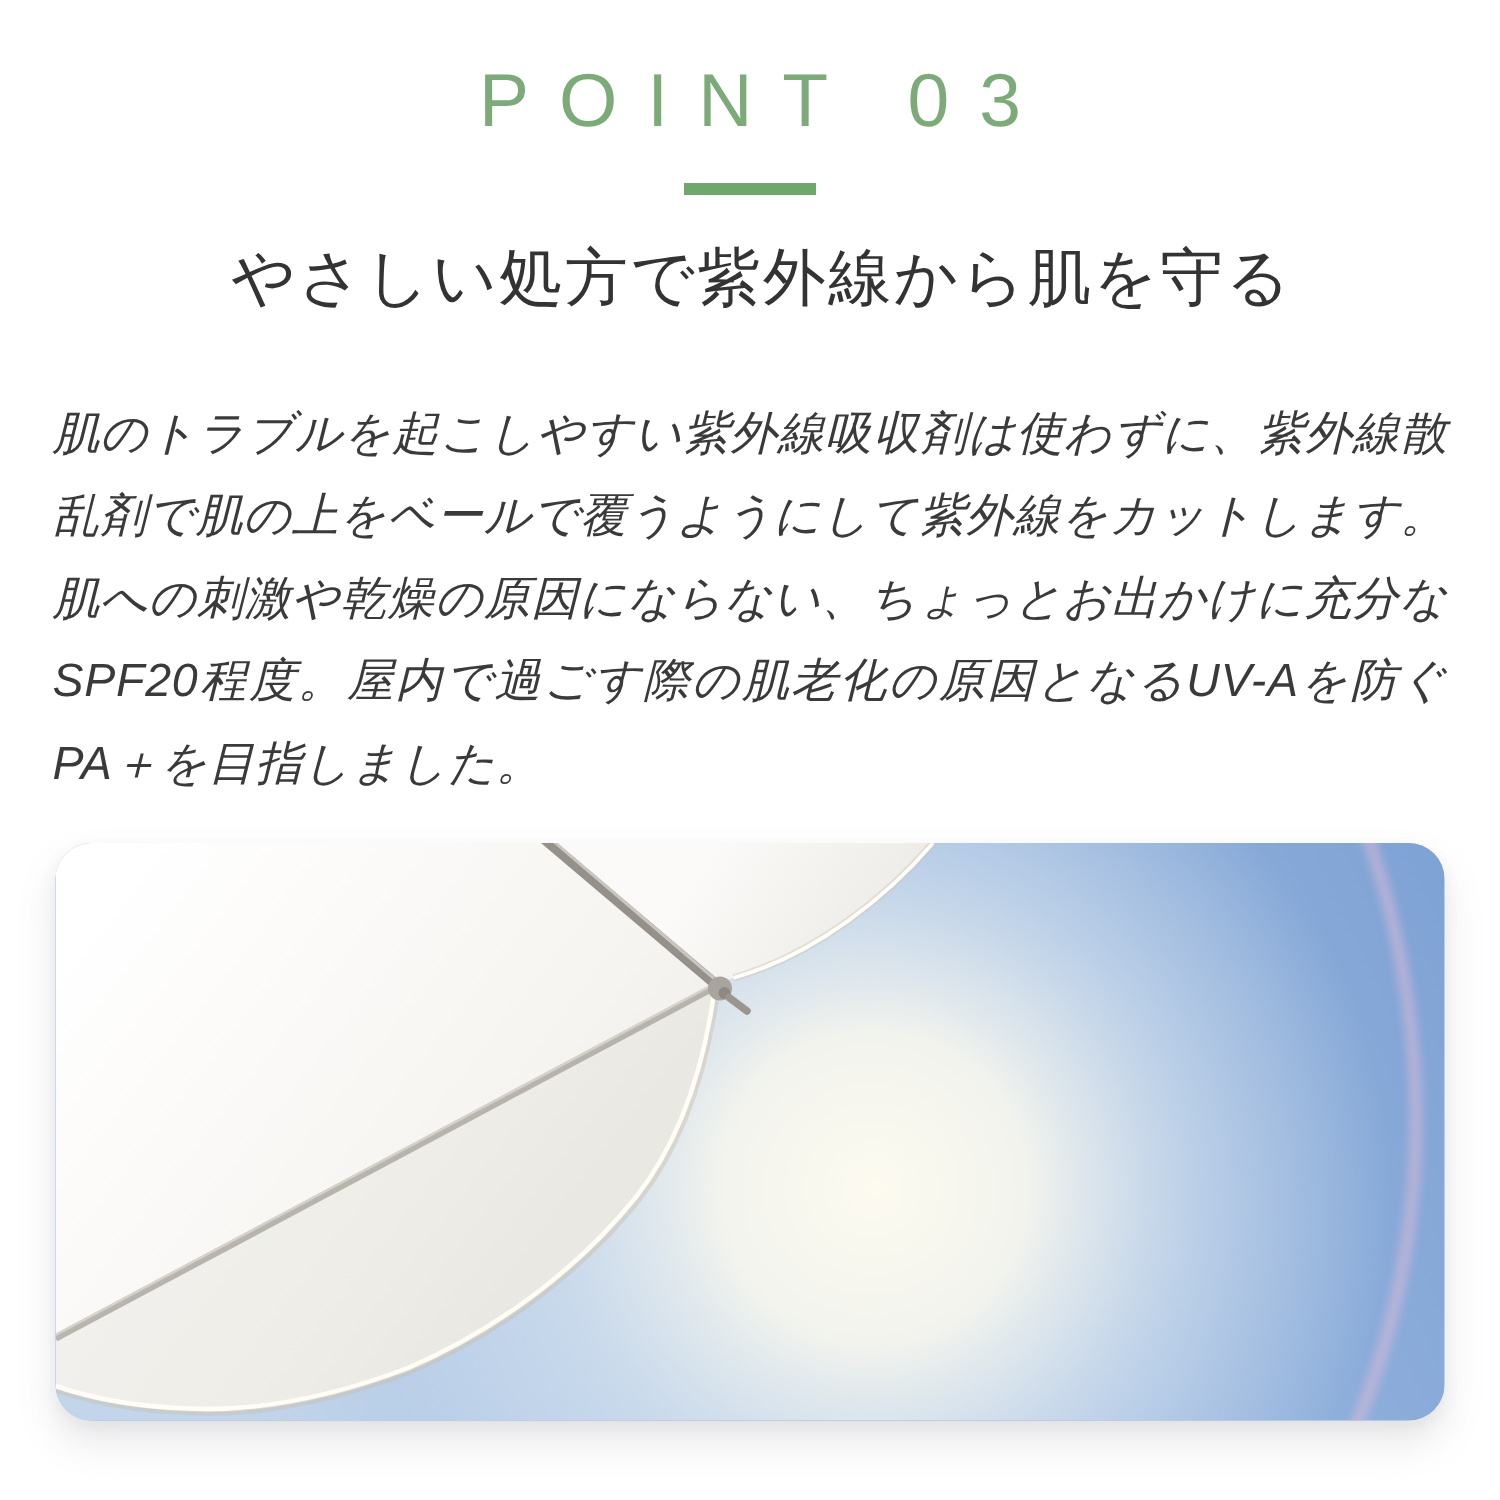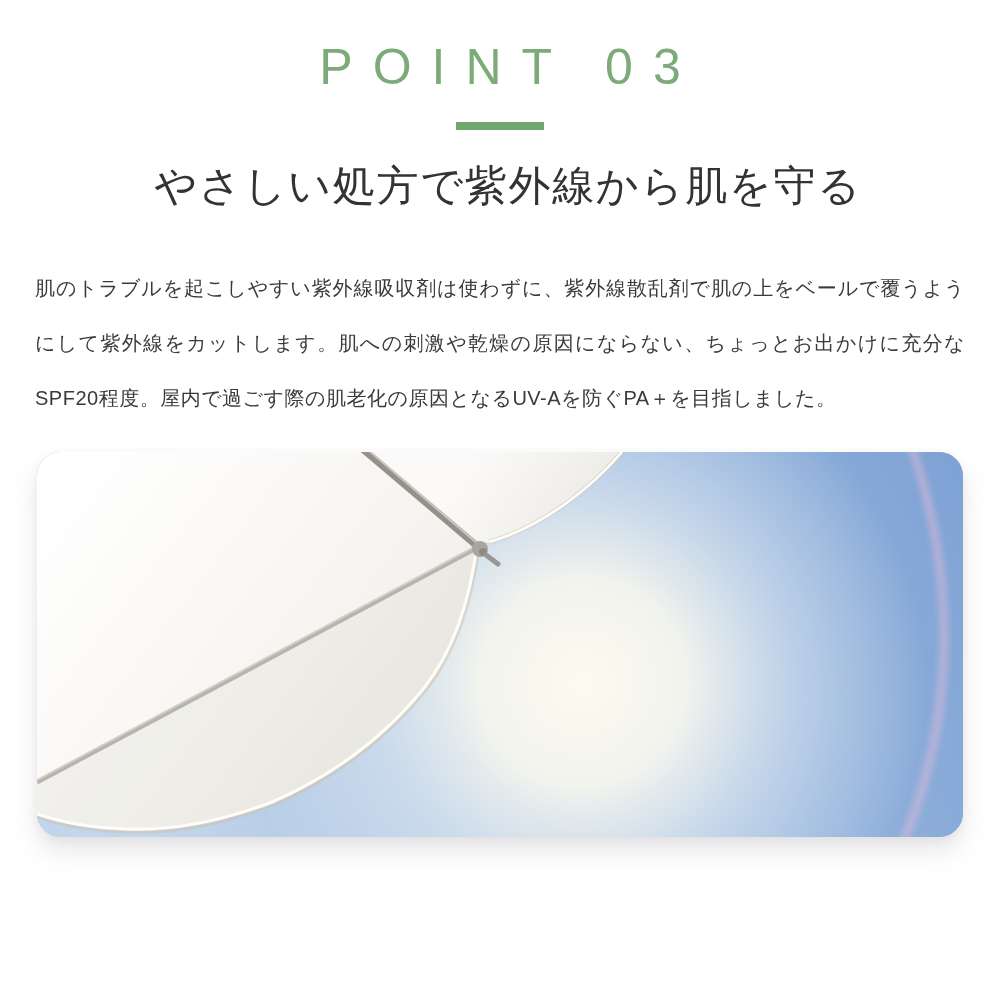--- a/index.html
+++ b/index.html
@@ -38,25 +38,26 @@
     font-size:42px;
     line-height:1.25;
     text-align:center;
     letter-spacing:.04em;
     color:#333333;
     margin-left:16px;
   }
   .body-text{
     width:930px;
     margin:48px auto 0;
-    font-size:20px;
+    font-size:31px;
     line-height:55px;
     letter-spacing:.5px;
     text-align:justify;
     color:var(--text-color);
+    font-style:italic;
   }
   .photo{
     width:926px;height:385px;
     margin:26px auto 0;
     border-radius:24px;
     overflow:hidden;
     box-shadow:0 14px 26px rgba(110,115,125,.16),0 4px 10px rgba(110,115,125,.08);
     background:#9ab8e0;
   }
   .photo svg{display:block;width:100%;height:100%;}

